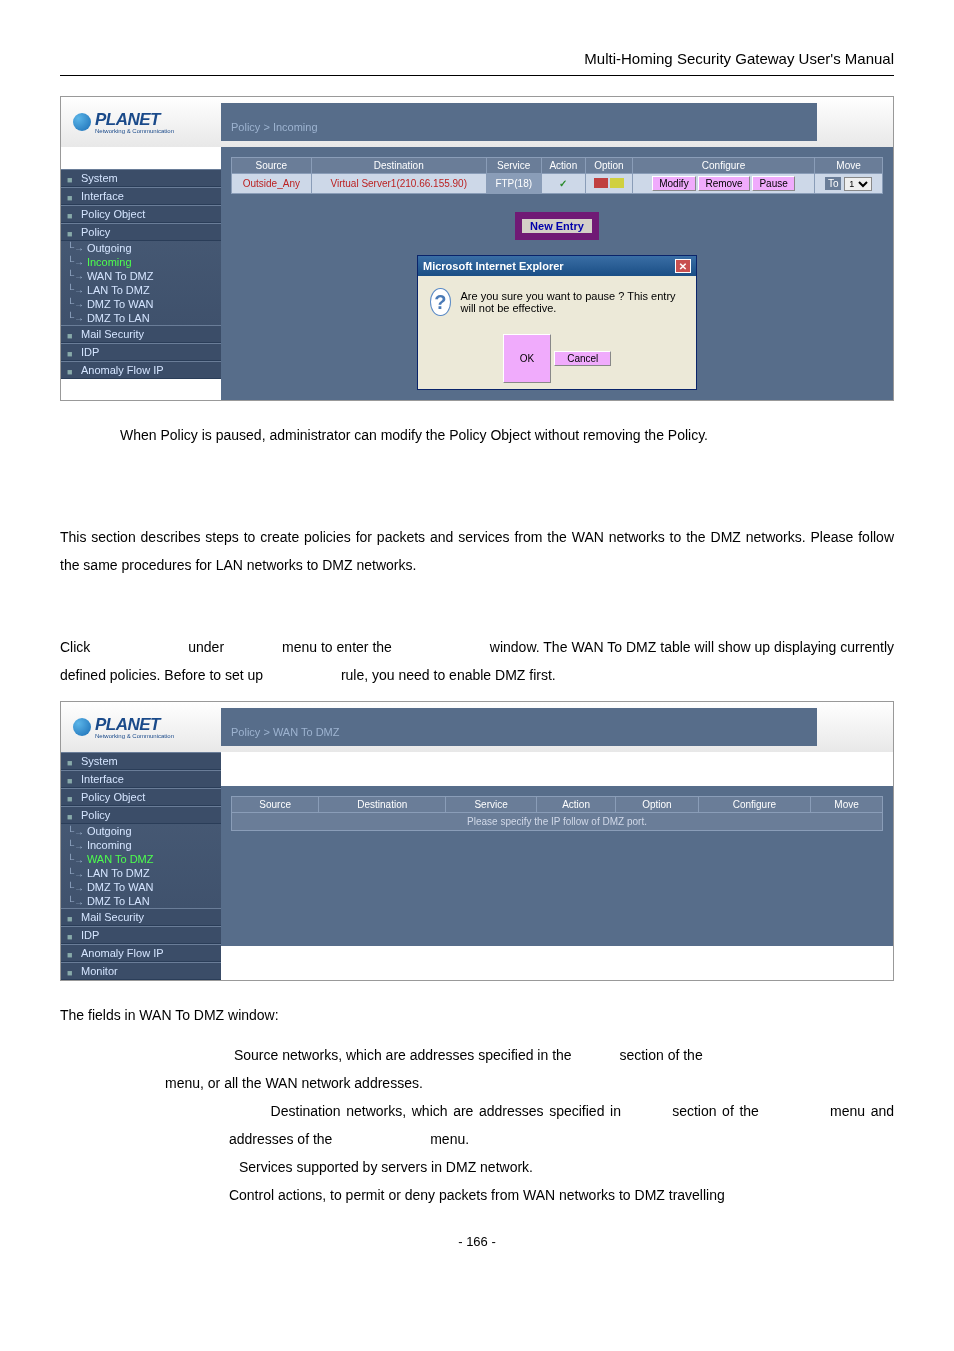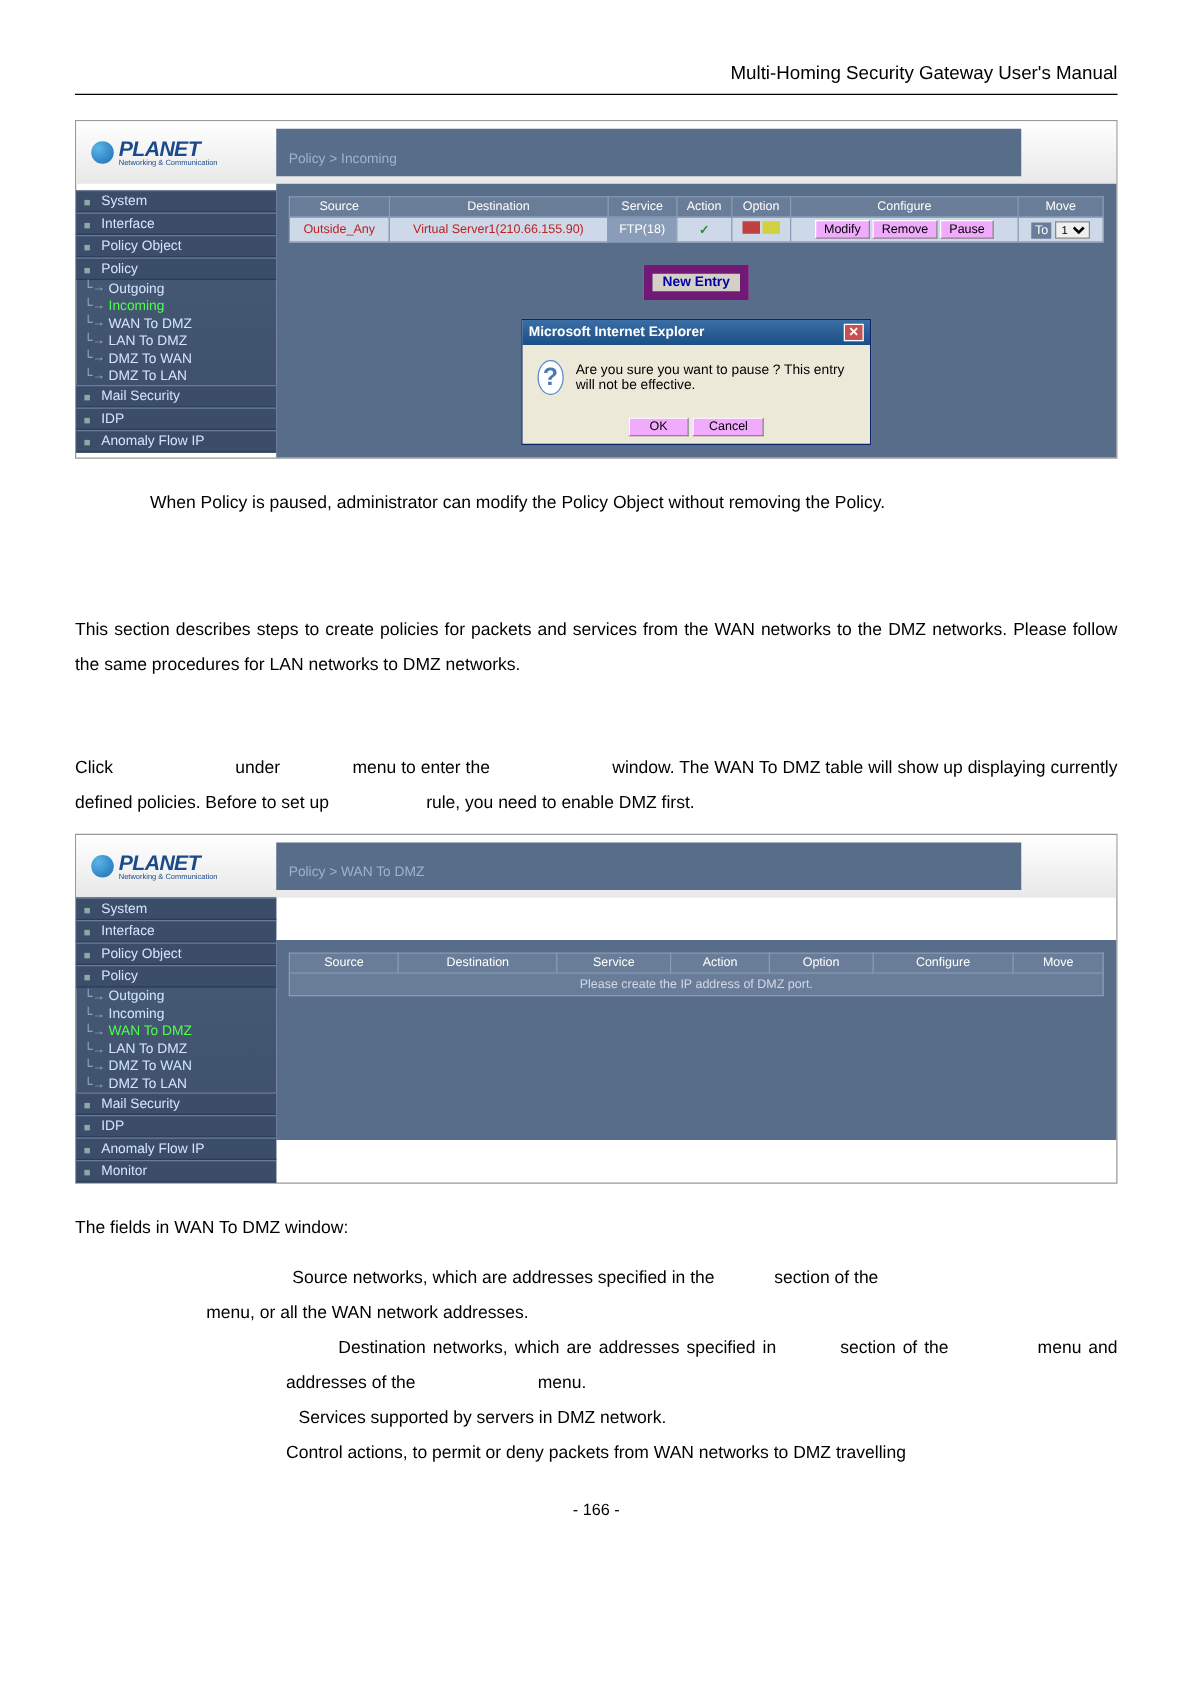--- a/index.html
+++ b/index.html
@@ -152,21 +152,21 @@
         <div class="dialog">
           <div class="dialog-title">
             <span>Microsoft Internet Explorer</span>
             <span class="dialog-close">✕</span>
           </div>
           <div class="dialog-body">
             <span class="q-icon">?</span>
             <span>Are you sure you want to pause ? This entry will not be effective.</span>
           </div>
           <div class="dialog-btns">
-            <span class="btn-3d" style="padding:1px 16px;">OK</span>
+            <span class="btn-3d" style="padding:18px 16px;">OK</span>
             <span class="btn-3d" style="padding:1px 12px;">Cancel</span>
           </div>
         </div>
       </div>
     </div>
   </div>
 
   <div class="body-text center-note">When Policy is paused, administrator can modify the Policy Object without removing the Policy.</div>
 
   <div style="height:50px;"></div>
@@ -258,21 +258,21 @@
             <th>Source</th>
             <th>Destination</th>
             <th>Service</th>
             <th>Action</th>
             <th>Option</th>
             <th>Configure</th>
             <th>Move</th>
           </tr>
         </tbody>
           </table>
-        <div class="placeholder-row" style="background:#6a7d98;color:#d0d8e8;">Please create the IP address of DMZ port.</div>
+        <div class="placeholder-row" style="background:#6a7d98;color:#d0d8e8;">Please specify the IP follow of DMZ port.</div>
       </div>
     </div>
   </div>
 
   <div class="body-text">The fields in WAN To DMZ window:</div>
 
   <div class="indent-def">
     <span style="display:inline-block;width:65px;"></span>
     <span>Source networks, which are addresses specified in the</span>
     <span style="display:inline-block;width:40px;"></span>

